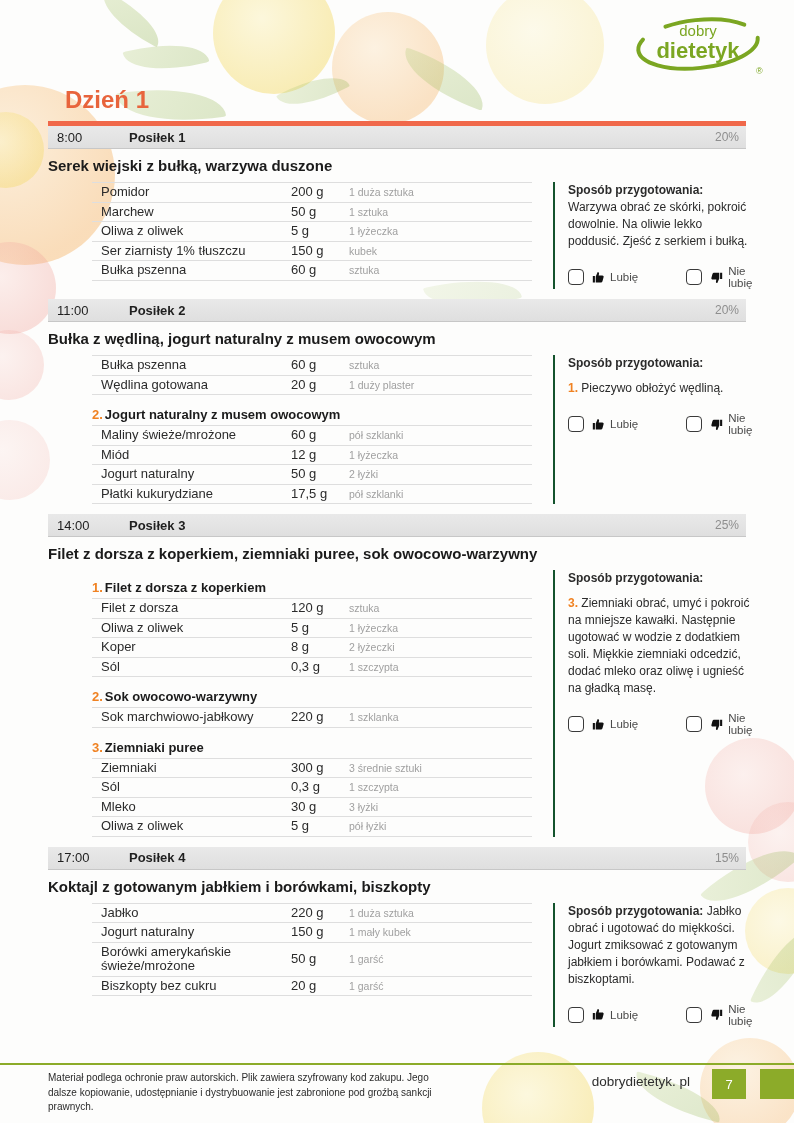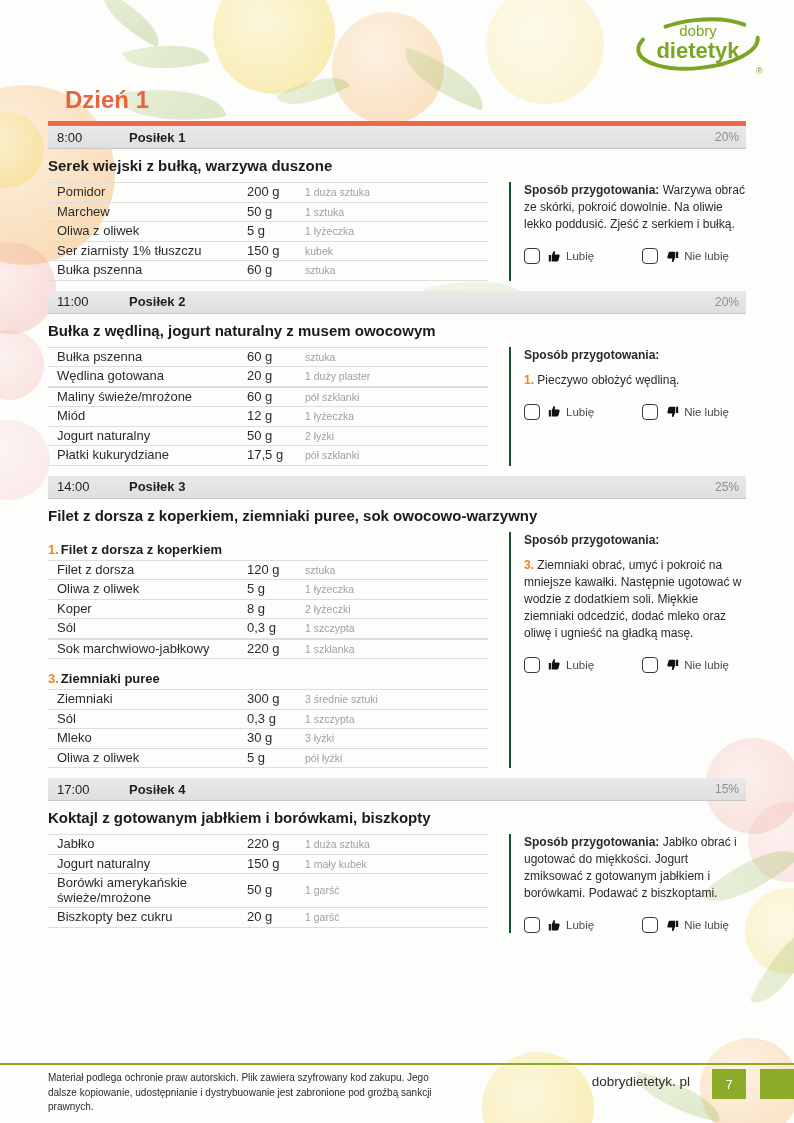--- a/index.html
+++ b/index.html
@@ -24,21 +24,21 @@
   .meal-header {
     height:23px; background:linear-gradient(#e9e9e9,#dfdfdf);
     border-bottom:1px solid #c7c7c7; display:flex; align-items:center;
     font-size:13px; color:#1f1f1f;gap:20px;
   }
   .meal-time { margin-left:9px; width:52px; }
   .meal-name { font-weight:700; }
   .meal-percent { margin-left:auto; margin-right:7px; color:#8e8e8e; font-size:12px; }
   .meal-title { font-size:15px; font-weight:700; color:#1b1b1b; margin:8px 0 8px 0; line-height:17px; }
   .meal-section { margin-bottom:10px; }
-  .meal-body { display:flex; align-items:stretch; }
+  .meal-body { display:flex; align-items:stretch;margin-left:44px; }
   .col-left { width:452px; flex:none; }
   .col-right { flex:1; margin-left:9px; padding-left:13px; border-left:2px solid #14532d; }
   .group-header { font-size:13px; font-weight:700; color:#1b1b1b; margin:10px 0 3px 0; line-height:15px; }
   .group-header.later { margin-top:12px; }
   .group-num { color:#f08222; margin-right:2px; }
   .ing-table { width:440px; border-collapse:collapse; border-bottom:1px solid #dedede; }
   .ing-table td { border-top:1px solid #dedede; padding:2px 0; line-height:14.5px; vertical-align:middle; }
   .ing-name { font-size:13px; color:#2b2b2b; padding-left:9px !important; width:199px; }
   .ing-amount { font-size:13px; color:#2b2b2b; width:58px; }
   .ing-measure { font-size:10.5px; color:#a0a0a0; }
@@ -185,20 +185,21 @@
                   <td class="ing-amount">60 g</td>
                   <td class="ing-measure">sztuka</td>
                 </tr>
             <tr>
                   <td class="ing-name">Wędlina gotowana</td>
                   <td class="ing-amount">20 g</td>
                   <td class="ing-measure">1 duży plaster</td>
                 </tr>
           </tbody>
             </table>
+          <h3 class="group-header later"><span class="group-num">2.</span><span>Jogurt naturalny z musem owocowym</span></h3>
           <table class="ing-table">
             <tbody>
                 <tr>
                   <td class="ing-name">Maliny świeże/mrożone</td>
                   <td class="ing-amount">60 g</td>
                   <td class="ing-measure">pół szklanki</td>
                 </tr>
             <tr>
                   <td class="ing-name">Miód</td>
                   <td class="ing-amount">12 g</td>
@@ -267,20 +268,21 @@
                   <td class="ing-amount">8 g</td>
                   <td class="ing-measure">2 łyżeczki</td>
                 </tr>
             <tr>
                   <td class="ing-name">Sól</td>
                   <td class="ing-amount">0,3 g</td>
                   <td class="ing-measure">1 szczypta</td>
                 </tr>
           </tbody>
             </table>
+          <h3 class="group-header later"><span class="group-num">2.</span><span>Sok owocowo-warzywny</span></h3>
           <table class="ing-table">
             <tbody>
                 <tr>
                   <td class="ing-name">Sok marchwiowo-jabłkowy</td>
                   <td class="ing-amount">220 g</td>
                   <td class="ing-measure">1 szklanka</td>
                 </tr>
           </tbody>
             </table>
           <h3 class="group-header later"><span class="group-num">3.</span><span>Ziemniaki puree</span></h3>

